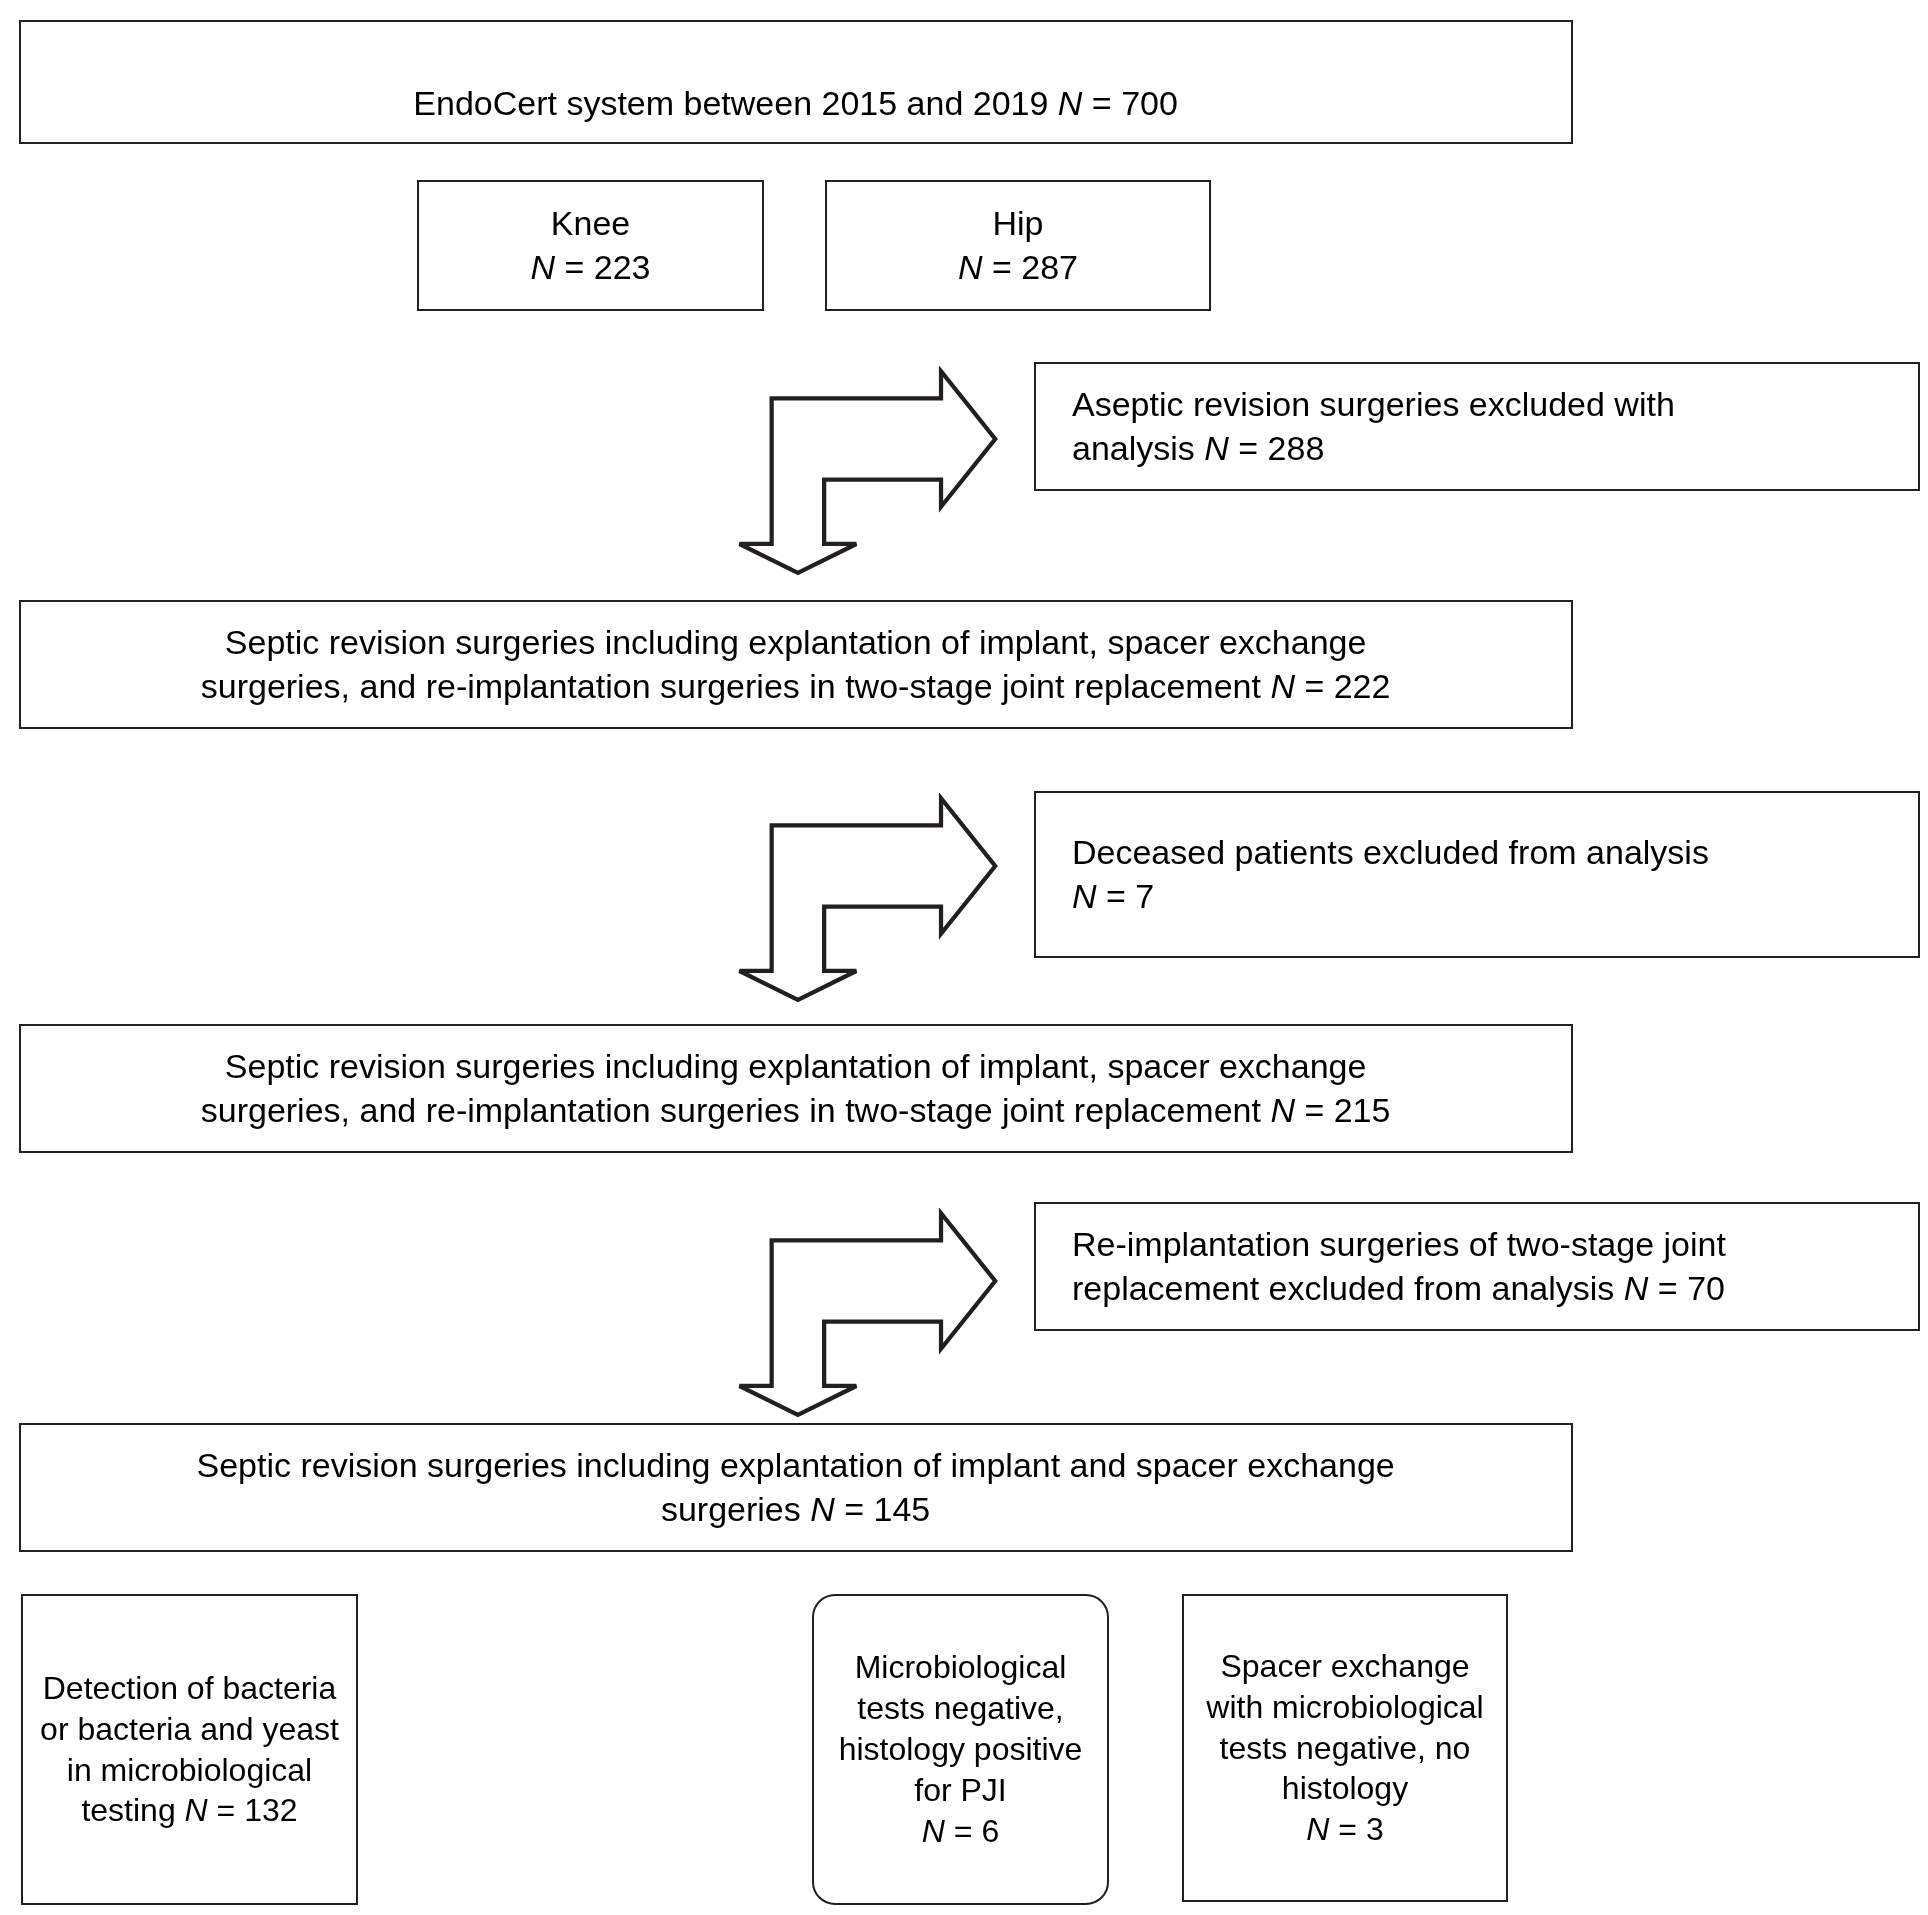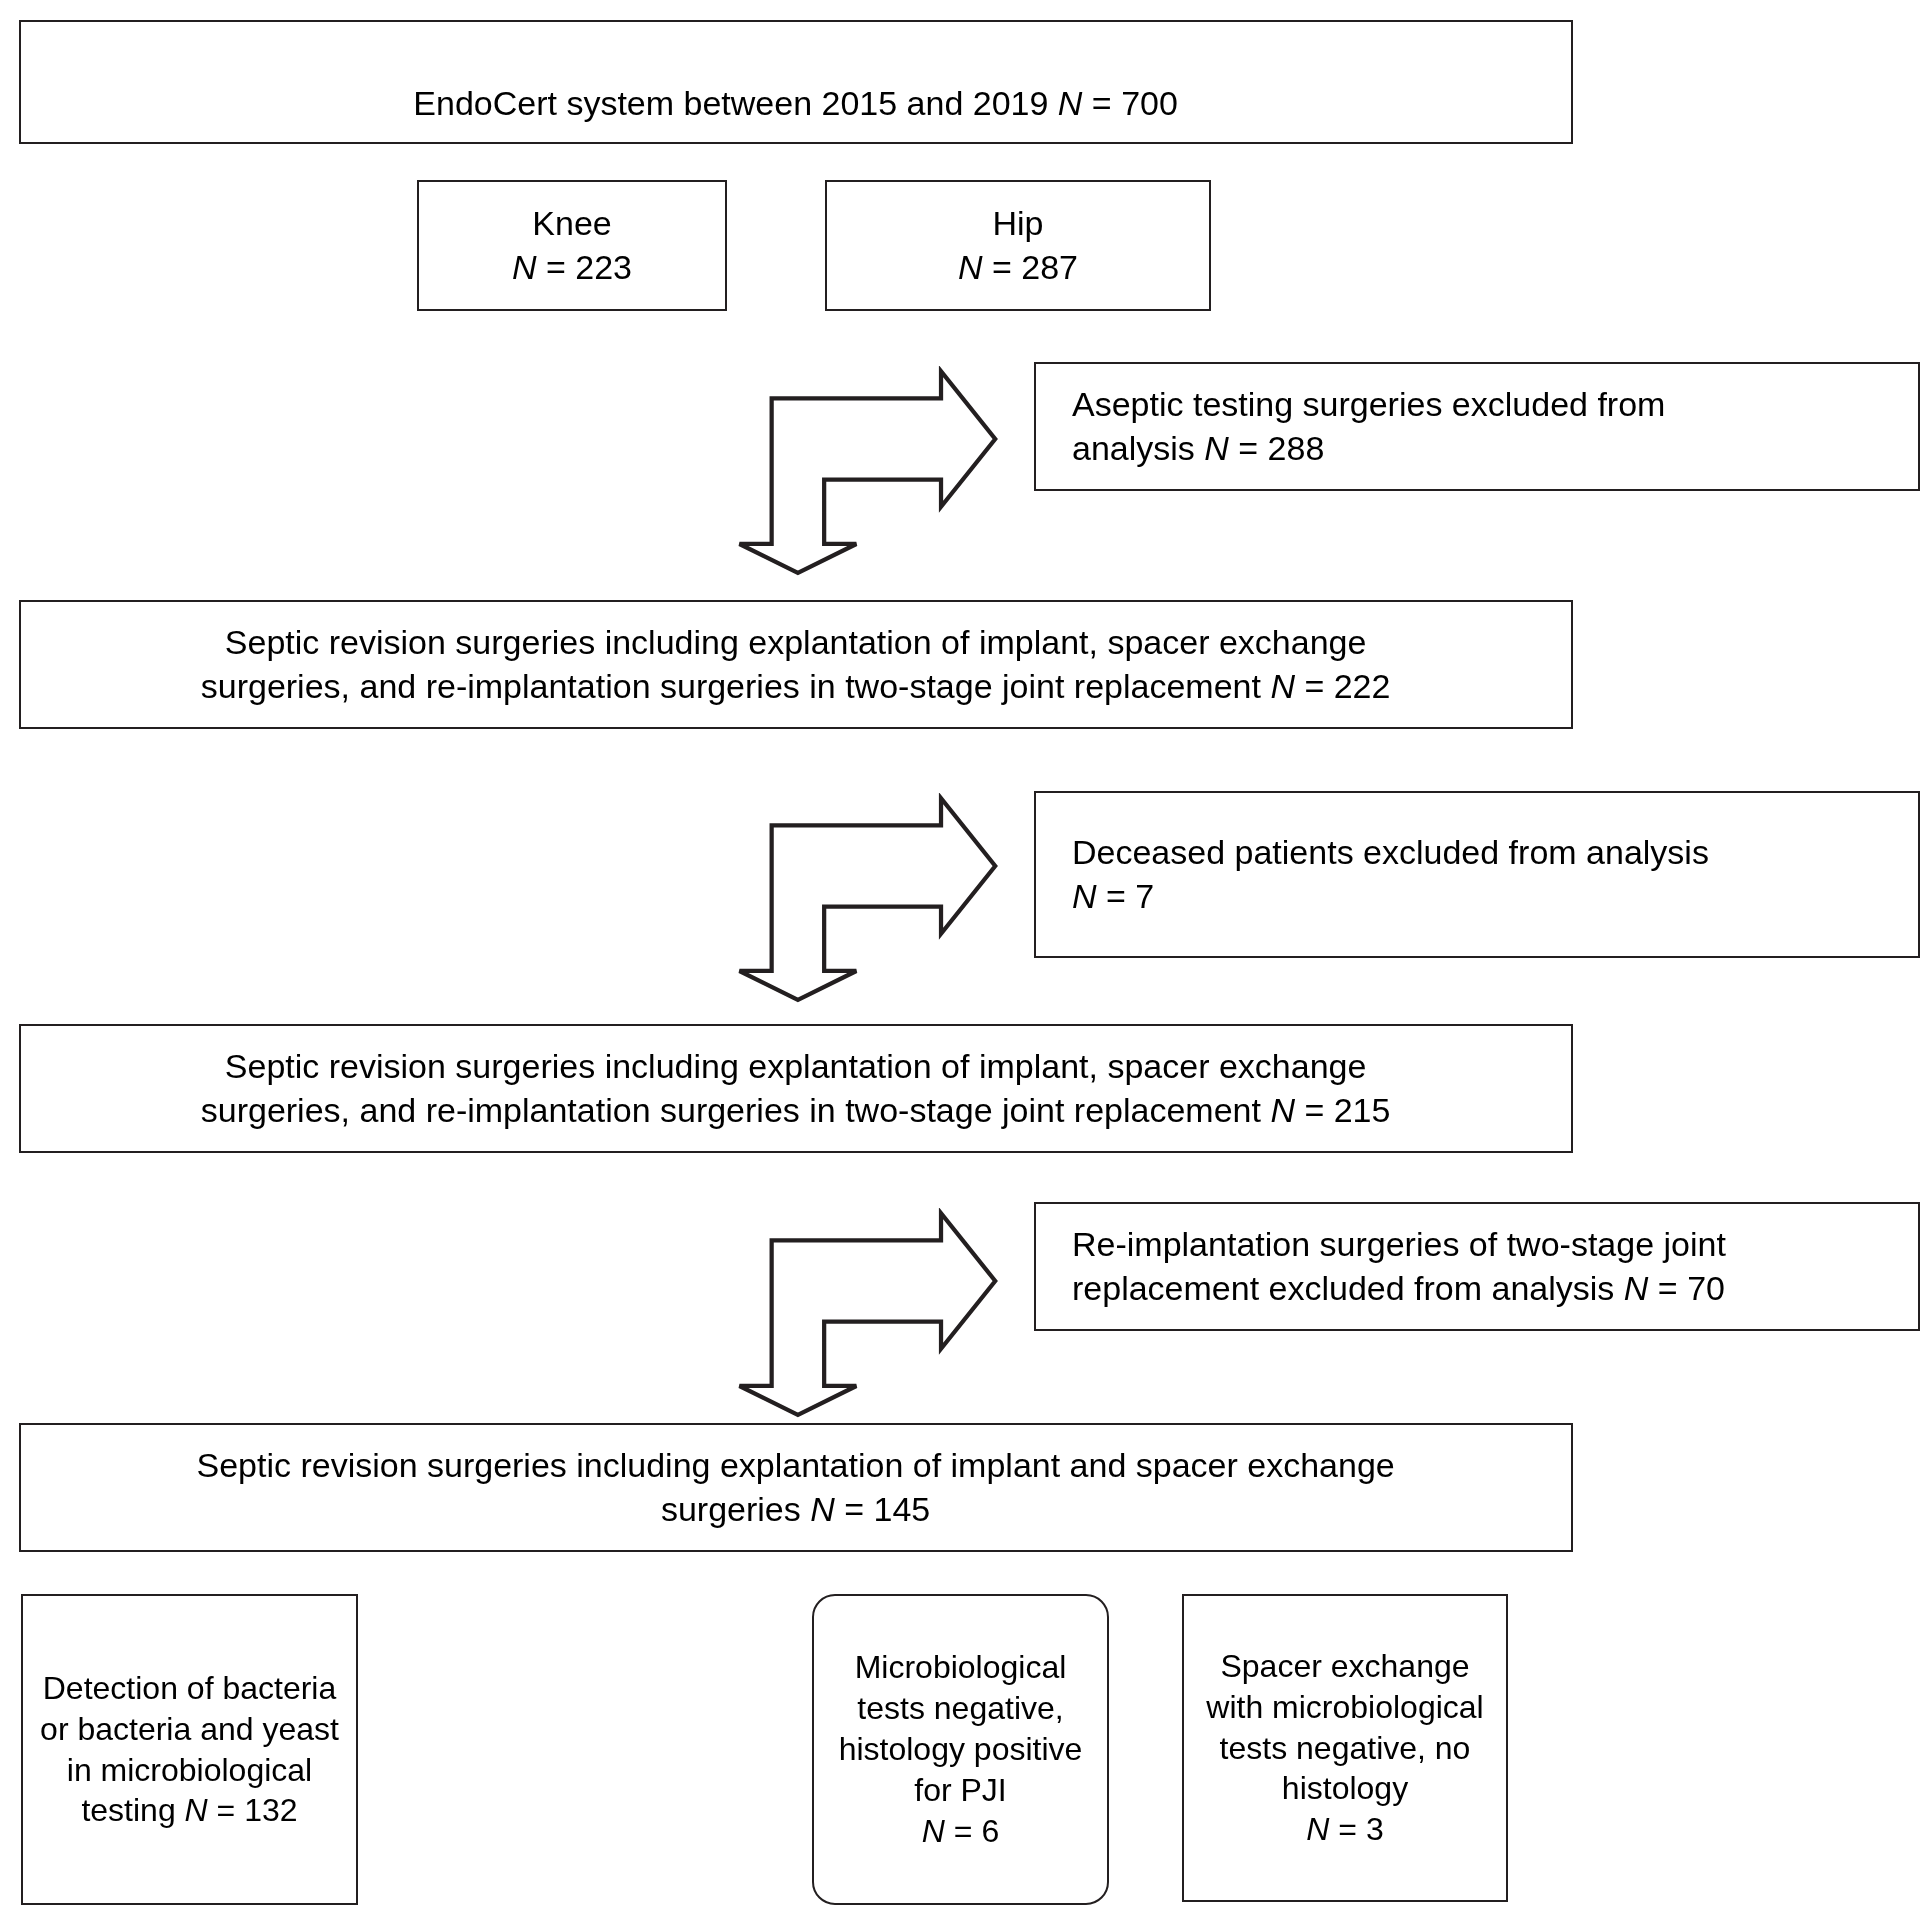--- a/index.html
+++ b/index.html
@@ -45,21 +45,21 @@
     padding: 0 12px;
     box-sizing: border-box;
   }
   .n-italic { font-style: italic; }
 
   .f-main   { font-size: 34px; }
   .f-side   { font-size: 34px; }
   .f-leaf   { font-size: 32px; }
 
   .box-top      { left: 18.6px;   top: 19.5px;   width: 1554px; height: 124px; }
-  .box-knee     { left: 417px;  top: 180px;  width: 310px;  height: 131px; }
+  .box-knee     { left: 417px;  top: 180px;  width: 347px;  height: 131px; }
   .box-hip      { left: 825px;  top: 180px;  width: 386px;  height: 131px; }
 
   .box-excl-1   { left: 1034px; top: 362px;  width: 886px; height: 129px; text-align: left; }
   .box-main-2   { left: 18.6px;   top: 600px;  width: 1554px; height: 129px; }
   .box-excl-2   { left: 1034px; top: 791px;  width: 886px; height: 167px; text-align: left; }
   .box-main-3   { left: 18.6px;   top: 1024px; width: 1554px; height: 129px; }
   .box-excl-3   { left: 1034px; top: 1202px; width: 886px; height: 129px; text-align: left; }
   .box-main-4   { left: 18.6px;   top: 1423px; width: 1554px; height: 129px; }
 
   .box-leaf-1   { left: 21px;   top: 1594px; width: 337px;  height: 311px; }
@@ -92,21 +92,21 @@
 
   <div class="box box-hip f-side">
     <span class="txt"><span>Hip</span><br><span class="n-italic">N</span><span> = 287</span></span>
   </div>
 
   <svg class="fork fork-1" viewBox="0 0 320 250">
     <path d="M 10 210 L 48 210 L 48 38 L 248 38 L 248 6 L 312 86 L 248 166 L 248 134 L 110 134 L 110 210 L 148 210 L 79 244 Z" fill="#ffffff" stroke="#231f20" stroke-width="5" stroke-linejoin="miter"></path>
   </svg>
 
   <div class="box box-excl-1 excl-1 f-main">
-    <span class="txt"><span>Aseptic testing surgeries excluded from</span><br><span>analysis </span><span class="n-italic">N</span><span> = 288</span></span>
+    <span class="txt"><span>Aseptic revision surgeries excluded with</span><br><span>analysis </span><span class="n-italic">N</span><span> = 288</span></span>
   </div>
 
   <div class="box box-main-2 f-main">
     <span class="txt"><span>Septic revision surgeries including explantation of implant, spacer exchange</span><br><span>surgeries, and re-implantation surgeries in two-stage joint replacement </span><span class="n-italic">N</span><span> = 222</span></span>
   </div>
 
   <svg class="fork fork-2" viewBox="0 0 320 250">
     <path d="M 10 210 L 48 210 L 48 38 L 248 38 L 248 6 L 312 86 L 248 166 L 248 134 L 110 134 L 110 210 L 148 210 L 79 244 Z" fill="#ffffff" stroke="#231f20" stroke-width="5" stroke-linejoin="miter"></path>
   </svg>
 

